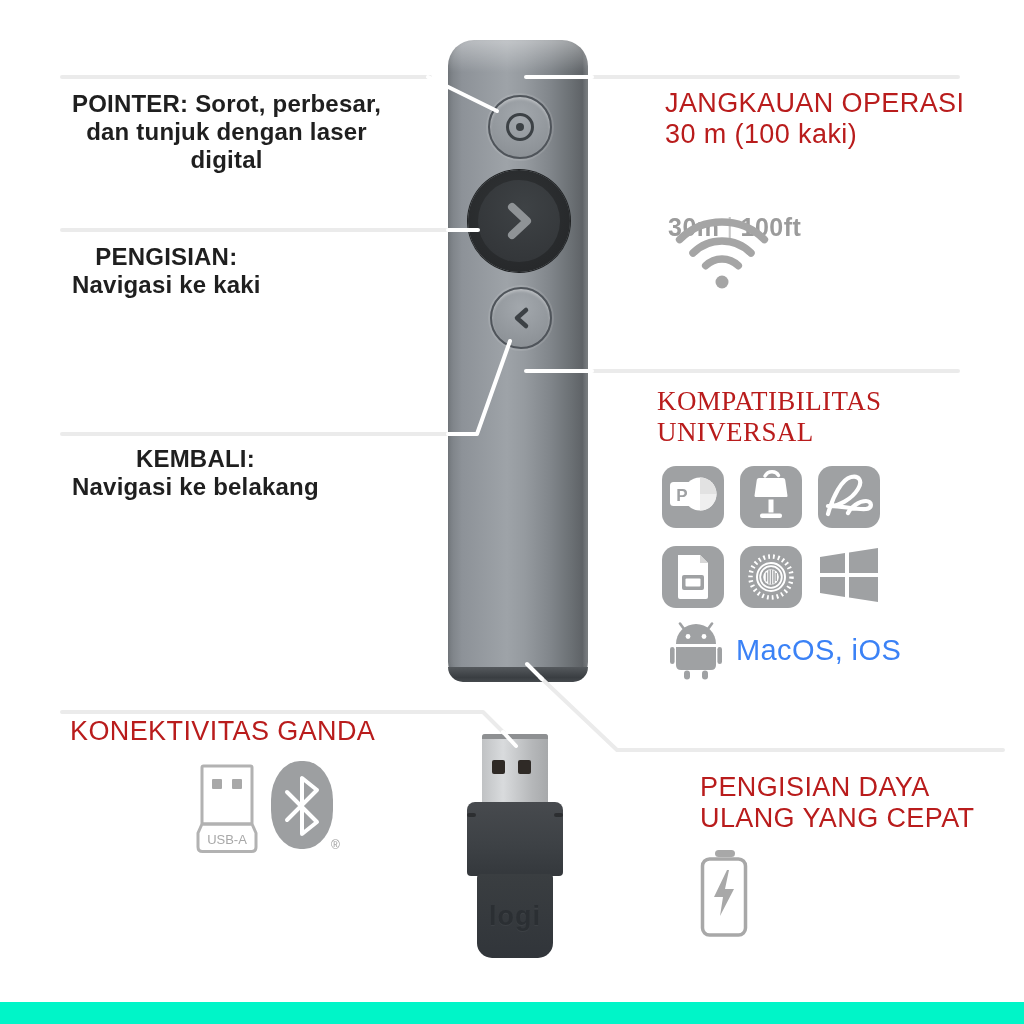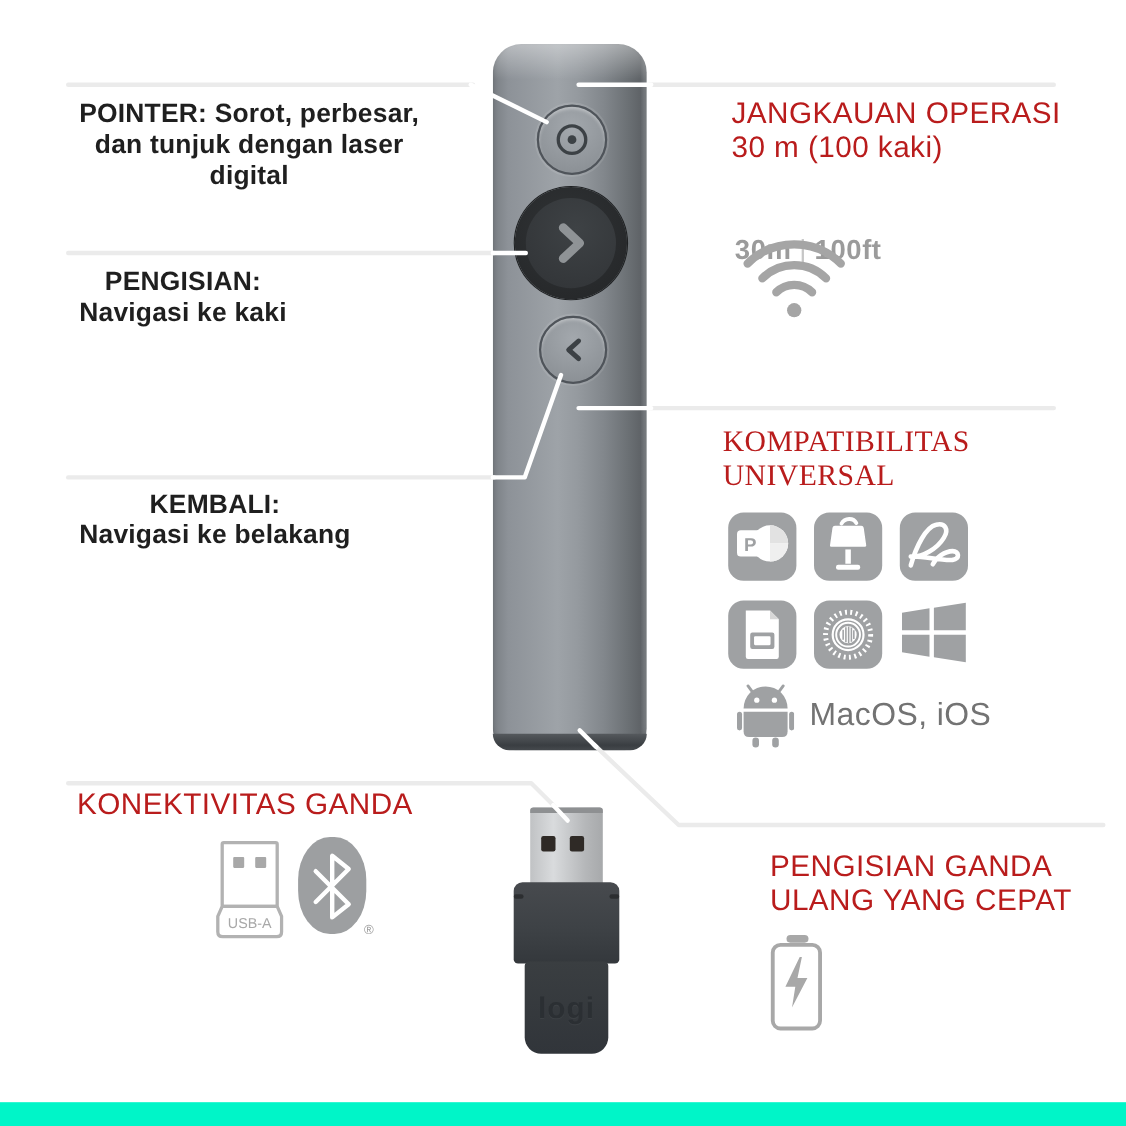--- a/index.html
+++ b/index.html
@@ -6,21 +6,21 @@
   #canvas{
     position:relative;width:1024px;height:1024px;overflow:hidden;background:#ffffff;
     font-family:"Liberation Sans", sans-serif;
   }
   .abs{position:absolute;}
   
   .bold-block{color:#1f1f1f;font-weight:700;font-size:24px;line-height:28px;letter-spacing:.2px;text-align:center;}
   .head{color:#b91c1c;font-weight:400;font-size:27px;line-height:31px;letter-spacing:.4px;}
   .muted-big{color:#9b9b9b;font-weight:700;font-size:25px;letter-spacing:.5px;}
   .muted-sep{color:#c6c6c6;font-weight:400;padding:0 7px;}
-  .os-text{color:#737373;font-weight:400;font-size:29px;letter-spacing:.4px;}
+  .os-text{color:#3b82f6;font-weight:400;font-size:29px;letter-spacing:.4px;}
   
   #remote{
     left:448px;top:40px;width:140px;height:642px;z-index:1;
     border-radius:26px 26px 20px 20px;
     background:
       linear-gradient(180deg, rgba(255,255,255,.38), rgba(255,255,255,0) 5%),
       linear-gradient(90deg,#797e83 0%,#8d9298 10%,#9ea3a8 42%,#959a9f 55%,#82878c 72%,#6b7074 88%,#5f6367 96%,#84888c 100%);
     box-shadow:inset 0 -3px 5px rgba(0,0,0,.18);
   }
   #remote .bottom-edge{
@@ -233,21 +233,21 @@
     <circle cx="34" cy="14.5" r="2.4" fill="#ffffff"></circle>
     <path d="M6,25 H46 V43 Q46,48 41,48 H11 Q6,48 6,43 Z" fill="#9fa1a3"></path>
     <rect x="0" y="25" width="4.6" height="17" rx="2.3" fill="#9fa1a3"></rect>
     <rect x="47.4" y="25" width="4.6" height="17" rx="2.3" fill="#9fa1a3"></rect>
     <rect x="14" y="48.5" width="6" height="9" rx="3" fill="#9fa1a3"></rect>
     <rect x="32" y="48.5" width="6" height="9" rx="3" fill="#9fa1a3"></rect>
   </svg>
   <div class="abs os-text" style="left:736px;top:634px;">MacOS, iOS</div>
 
   <div class="abs head" style="left:700px;top:772px;">
-    <div>PENGISIAN GANDA</div>
+    <div>PENGISIAN DAYA</div>
     <div>ULANG YANG CEPAT</div>
   </div>
   <svg class="abs" style="left:700px;top:850px;" width="50" height="88" viewBox="0 0 50 88">
     <rect x="15" y="0" width="20" height="7" rx="3.5" fill="#a8a8a8"></rect>
     <rect x="2.5" y="9" width="43" height="76" rx="7" fill="none" stroke="#a8a8a8" stroke-width="3.5"></rect>
     <path d="M27,20 L14,47 H23 L20,66 L34,39 H25 L29,20 Z" fill="#a8a8a8"></path>
   </svg>
 
   <svg id="callout-lines" class="abs" width="1024" height="1024" viewBox="0 0 1024 1024">
     <g stroke="#ebebeb" stroke-width="4" fill="none" stroke-linecap="round" stroke-linejoin="round">

